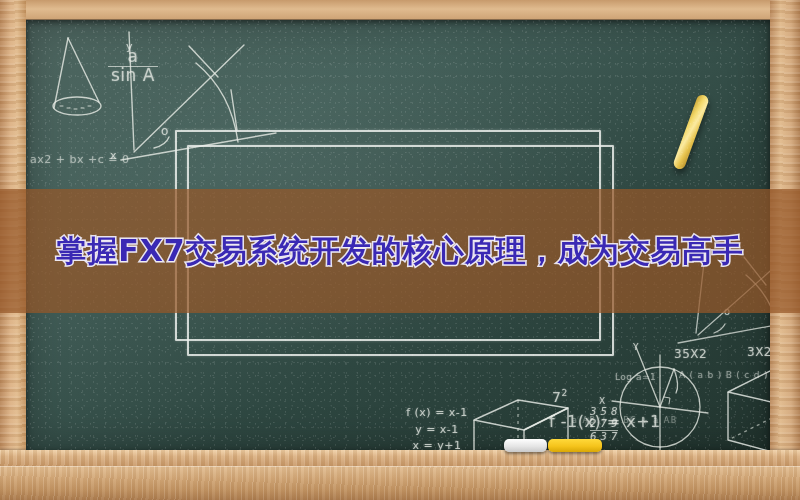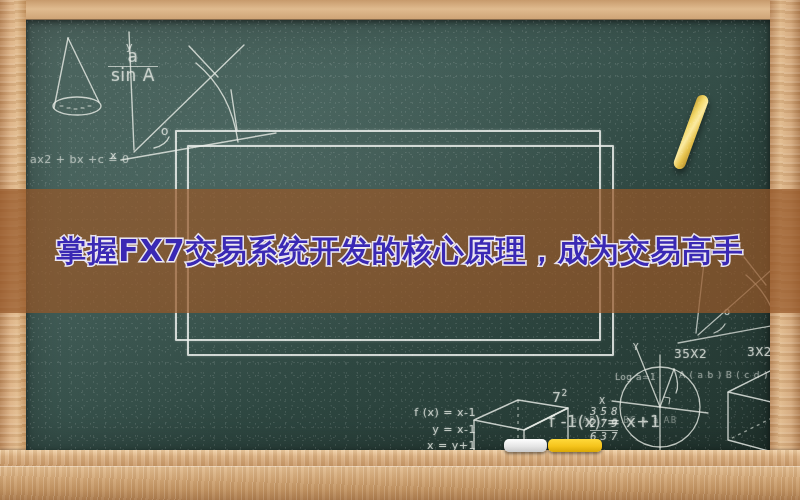--- a/index.html
+++ b/index.html
@@ -186,21 +186,21 @@
         <g fill="none" stroke="#e8ece6" stroke-opacity=".82" stroke-width="1.4" stroke-linejoin="round">
           <path d="M18 32 L62 12 L112 20 L68 42 Z"></path>
           <path d="M18 32 L18 82 L68 92 L68 42"></path>
           <path d="M68 42 L112 20 L112 70 L68 92"></path>
           <path d="M62 12 L62 58" stroke-dasharray="3 4" stroke-opacity=".55"></path>
           <path d="M62 58 L18 82" stroke-dasharray="3 4" stroke-opacity=".55"></path>
           <path d="M62 58 L112 70" stroke-dasharray="3 4" stroke-opacity=".55"></path>
         </g>
       </svg>
 
-      <div class="chalk-text" style="left:372px;top:385px;font-size:11px;line-height:1.5;text-align:right;width:78px;">
+      <div class="chalk-text" style="left:372px;top:385px;font-size:11px;line-height:1.5;text-align:center;width:78px;">
         <div>f (x)  =  x-1</div>
         <div>y  =  x-1</div>
         <div>x  =  y+1</div>
       </div>
 
       <div class="chalk-text" style="left:526px;top:368px;font-size:14px;">
         <span>7</span><sup style="font-size:9px;">2</sup>
       </div>
 
       <div class="chalk-text" style="left:546px;top:396px;font-size:8px;opacity:.42;letter-spacing:1.5px;">a AB + a BC + a AB</div>

